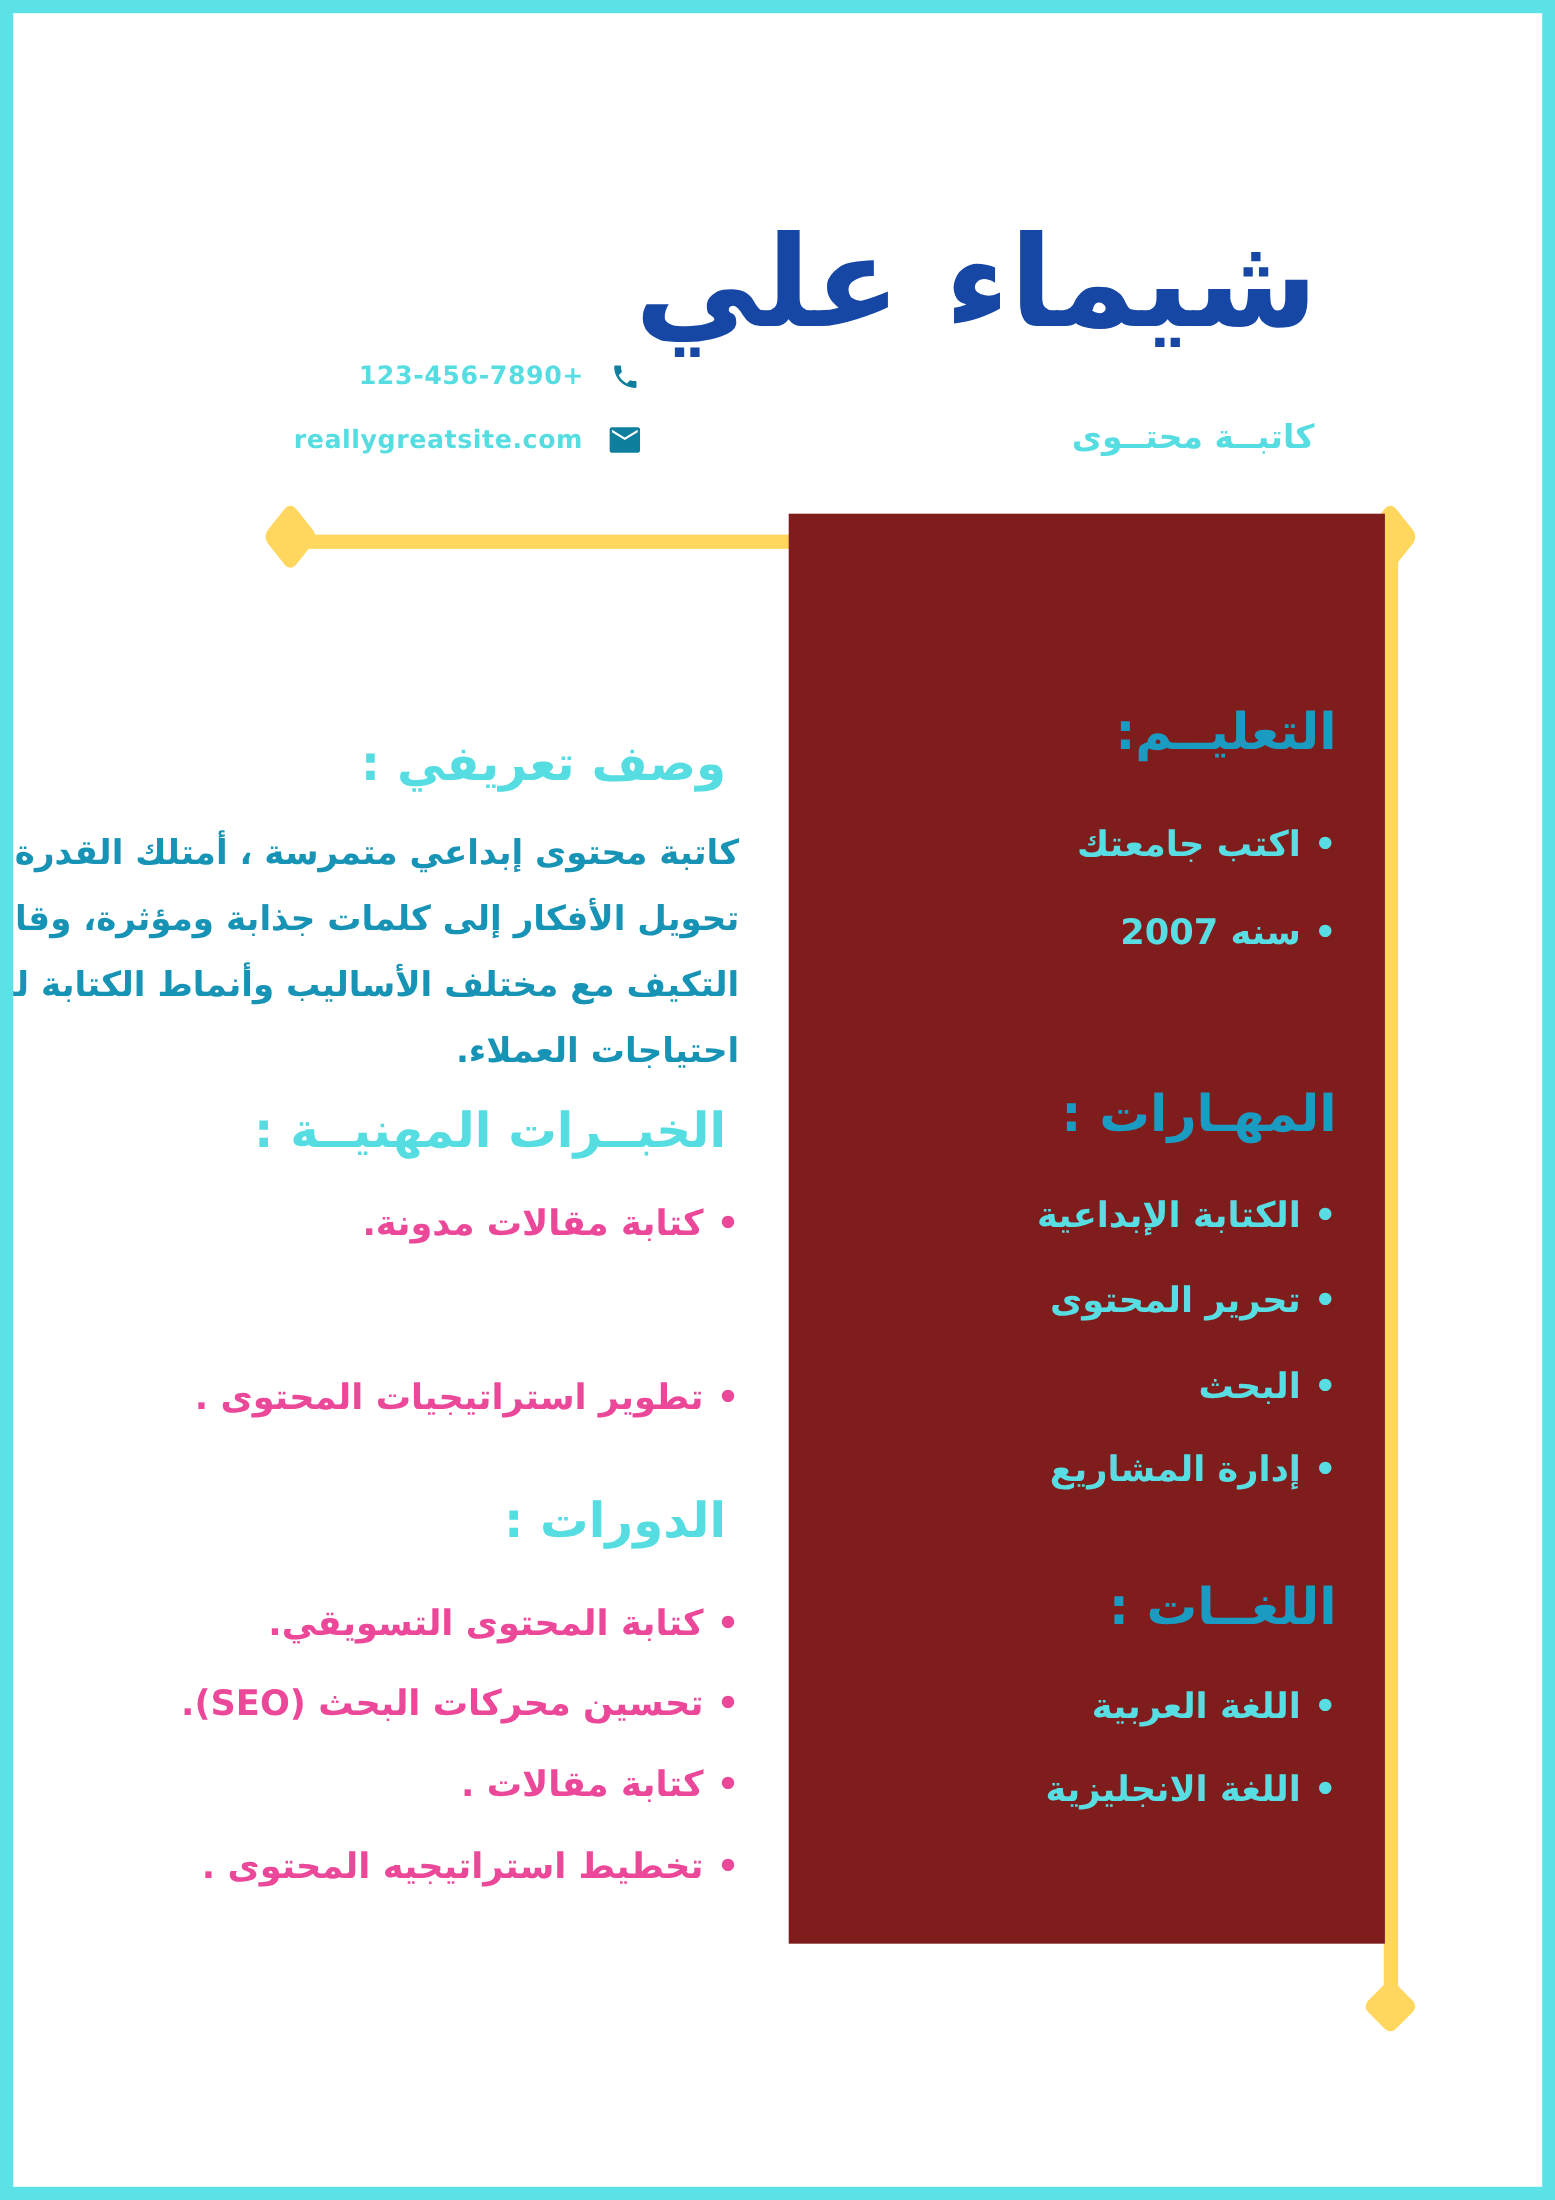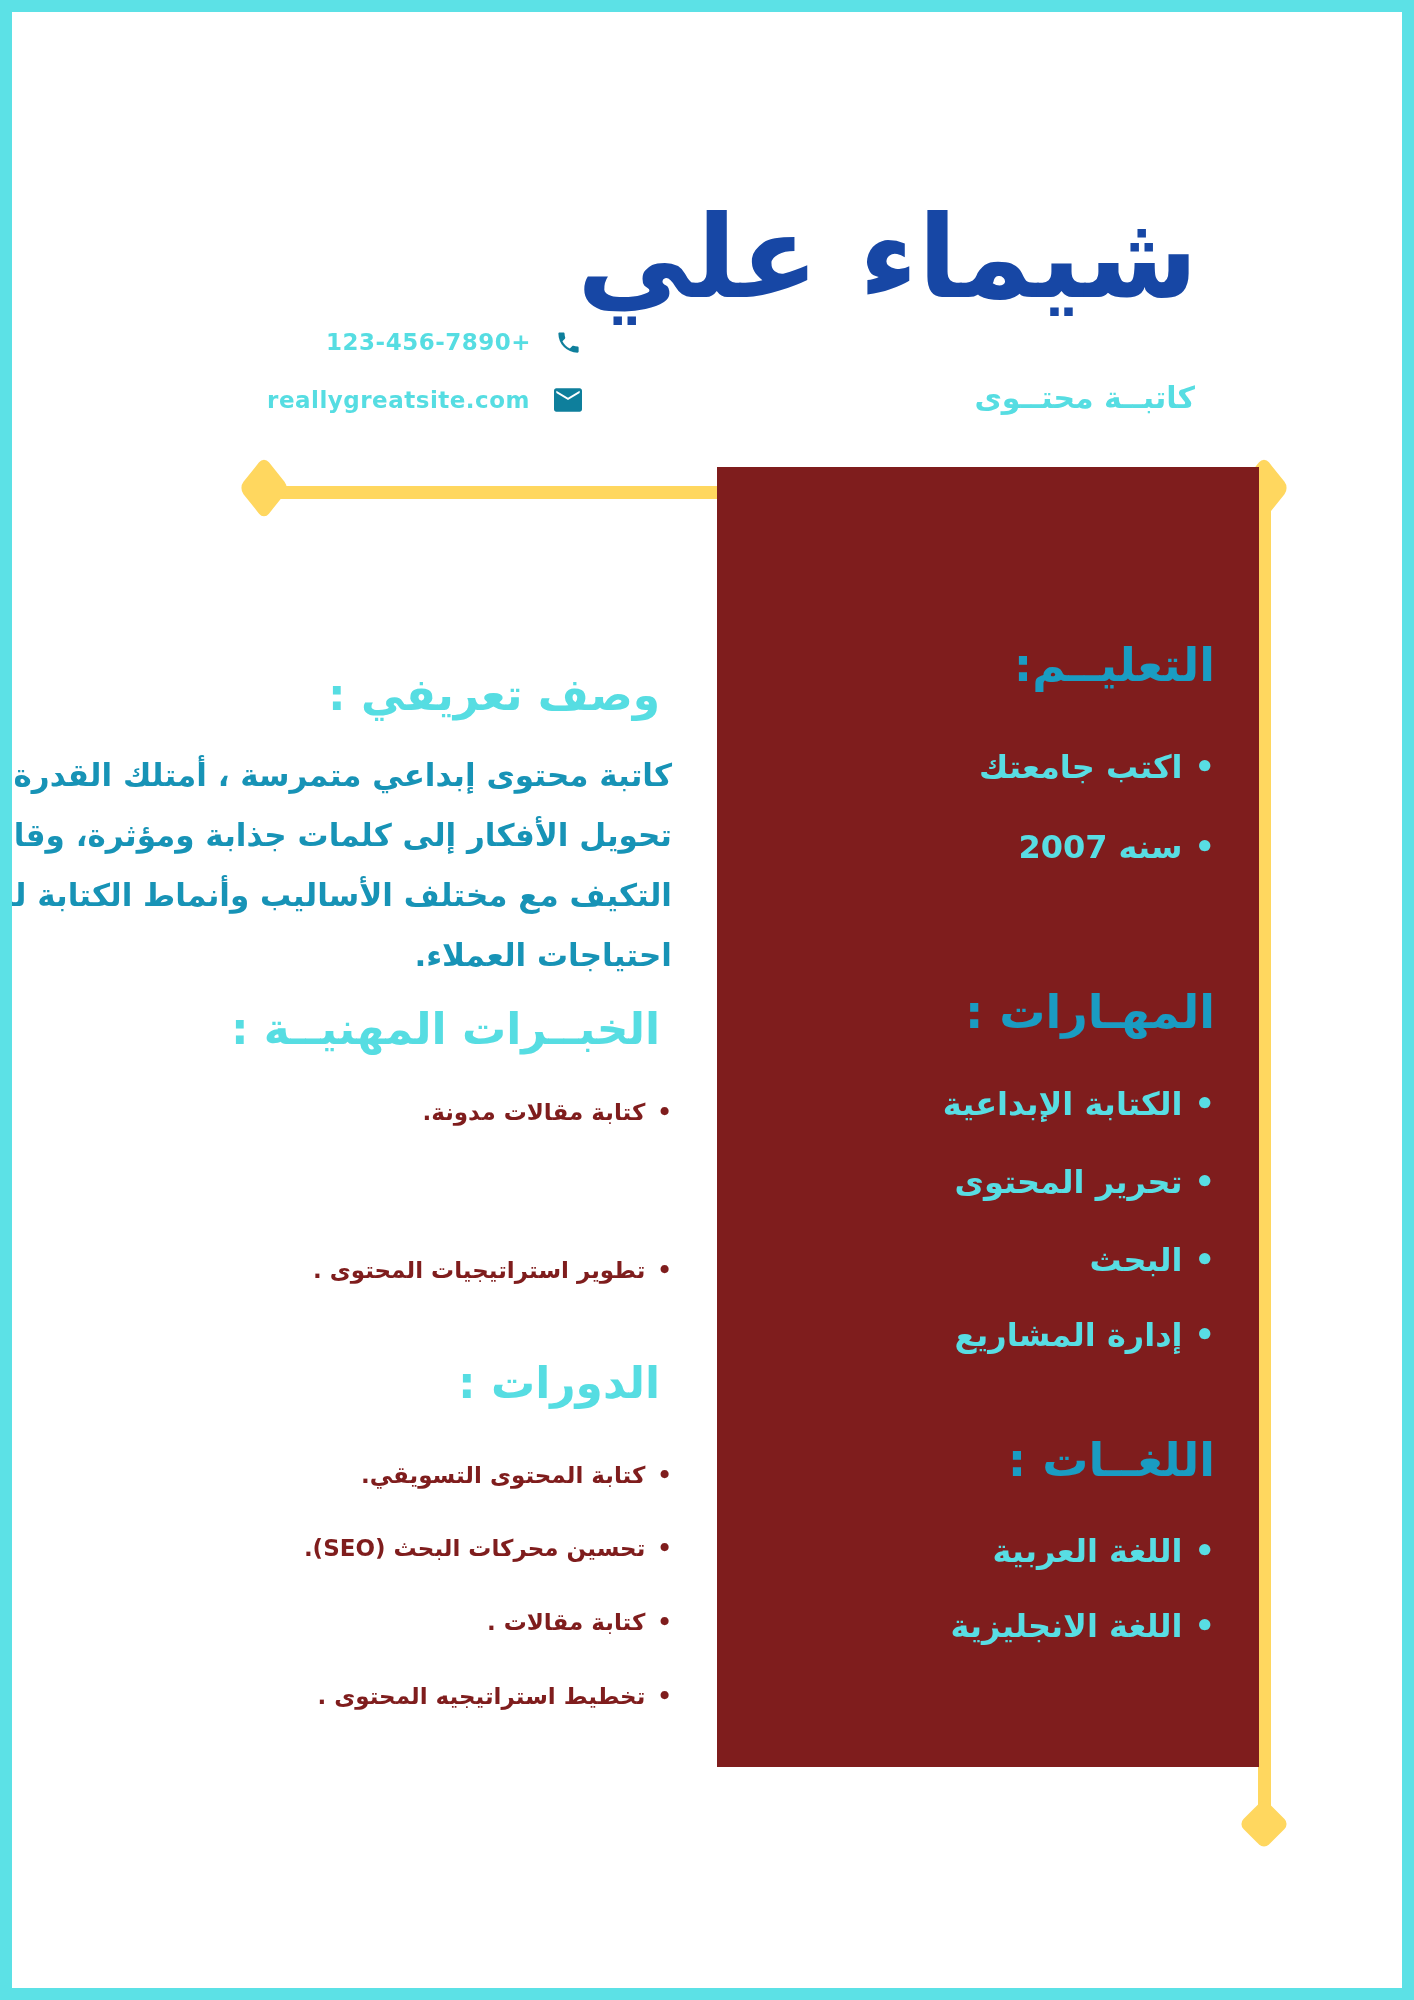--- a/index.html
+++ b/index.html
@@ -76,21 +76,21 @@
     white-space:nowrap;
   }
   .para { position:absolute; right:0; width:480px; direction:rtl; text-align:right; }
   .para-line {
     color:#1793b6; font-size:31px; font-weight:bold; line-height:60px;
     white-space:nowrap;
   }
   .main-item {
     position:absolute; right:0;
     direction:rtl; text-align:right;
-    color:#7f1d1d; font-size:23px; font-weight:bold; line-height:44px;
+    color:#ec4899; font-size:32px; font-weight:bold; line-height:44px;
     white-space:nowrap;
   }
 </style>
 </head>
 <body>
 
 <div class="page">
 
   <div class="contact">
     <div class="contact-row">

